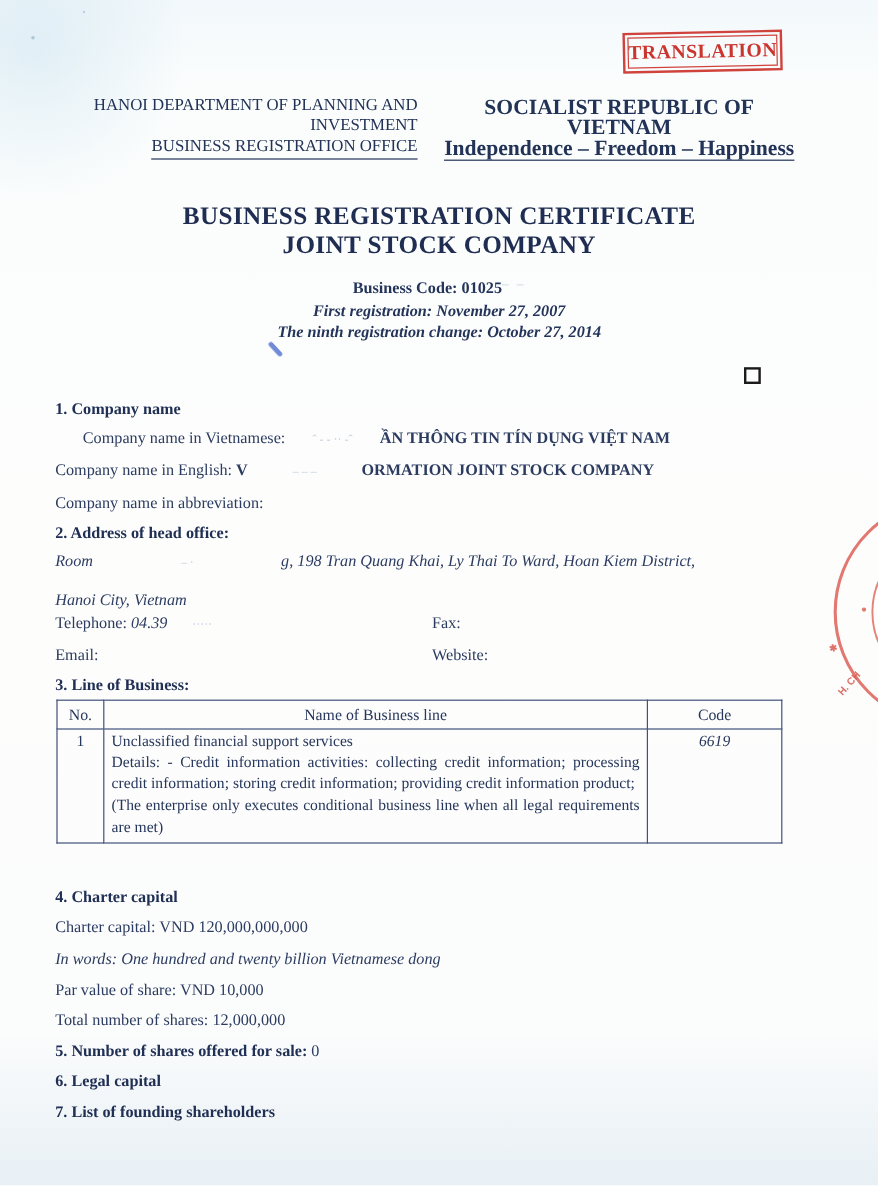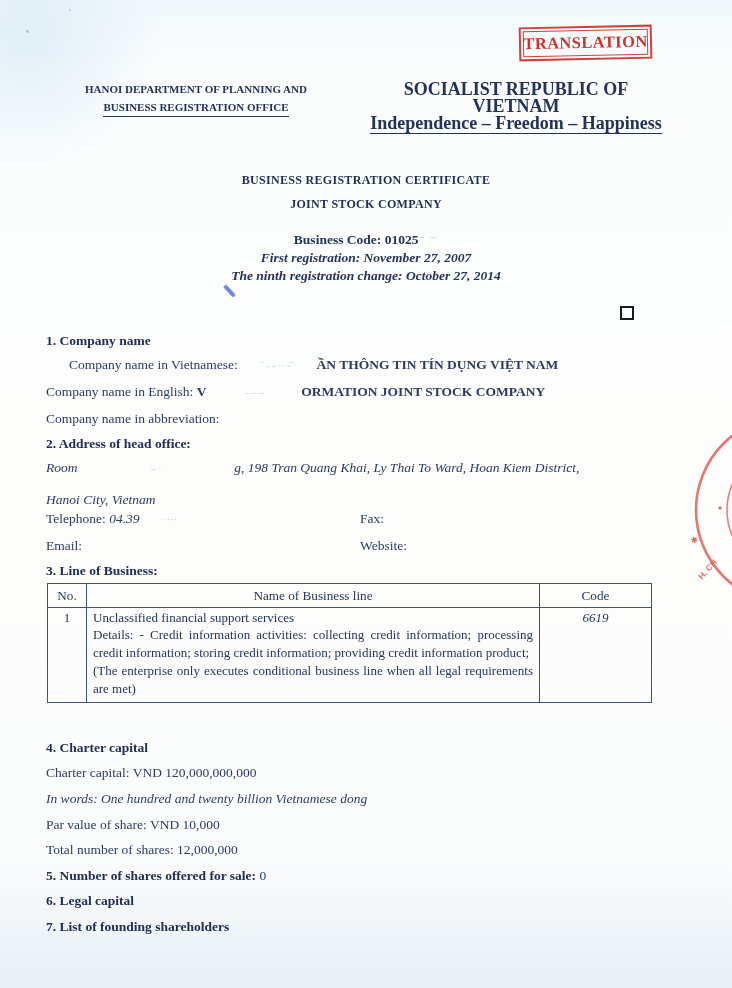--- a/index.html
+++ b/index.html
@@ -25,30 +25,30 @@
     display: flex; align-items: center; justify-content: center;
     padding: 2px;
   }
   .tstamp-inner {
     border: 1.4px solid #d0423c; width: 100%; height: 100%;
     display: flex; align-items: center; justify-content: center;
     font-weight: bold; font-size: 16.5px; letter-spacing: .4px; color: #cb352f;
   }
 
   
-  .hdr-left { position: absolute; left: 44px; top: 81px; width: 304px; text-align: center;
-    font-weight: bold; font-size: 11px; line-height: 16px; color: #223357; }
+  .hdr-left { position: absolute; left: 44px; top: 81px; width: 304px; text-align: right;
+    font-weight: normal; font-size: 14px; line-height: 16px; color: #223357; }
   .hdr-right { position: absolute; left: 368px; top: 81px; width: 296px; text-align: center;
     font-weight: bold; font-size: 18px; line-height: 17px; color: #223357; }
   .ul { display: inline-block; border-bottom: 1.7px solid #223357; padding-bottom: 1px; }
   .hdr-left .ul { margin-top: 2px; }
 
   
   .title { position: absolute; left: 0; top: 168px; width: 100%; text-align: center;
-    font-weight: bold; font-size: 12px; line-height: 24px; letter-spacing: .3px; color: #1f2d52; }
+    font-weight: bold; font-size: 21px; line-height: 24px; letter-spacing: .3px; color: #1f2d52; }
 
   
   .regblock { position: absolute; left: 0; top: 231px; width: 100%; text-align: center;
     font-size: 13.5px; line-height: 18px; color: #24345a; }
   .regblock .code { font-weight: bold; }
   .regblock .it { font-weight: bold; font-style: italic; }
   .trace { color: #c2cdde; font-size: 11px; letter-spacing: 2px; }
 
   
   .penmark { position: absolute; left: 222px; top: 289px; width: 15px; height: 4px;
@@ -85,20 +85,21 @@
 
   <div class="speck" style="left:26px;top:30px;width:3px;height:3px;background:#8aa6bb;"></div>
   <div class="speck" style="left:69px;top:9px;width:2px;height:2px;background:#9db4c6;"></div>
 
   <div class="tstamp">
     <div class="tstamp-inner">TRANSLATION</div>
   </div>
 
   <div class="hdr-left">
     <div>HANOI DEPARTMENT OF PLANNING  AND</div>
+    <div>INVESTMENT</div>
     <div><span class="ul">BUSINESS REGISTRATION OFFICE</span></div>
   </div>
 
   <div class="hdr-right">
     <div>SOCIALIST REPUBLIC OF VIETNAM</div>
     <div><span class="ul">Independence – Freedom – Happiness</span></div>
   </div>
 
   <div class="title">
     <div>BUSINESS REGISTRATION CERTIFICATE</div>

